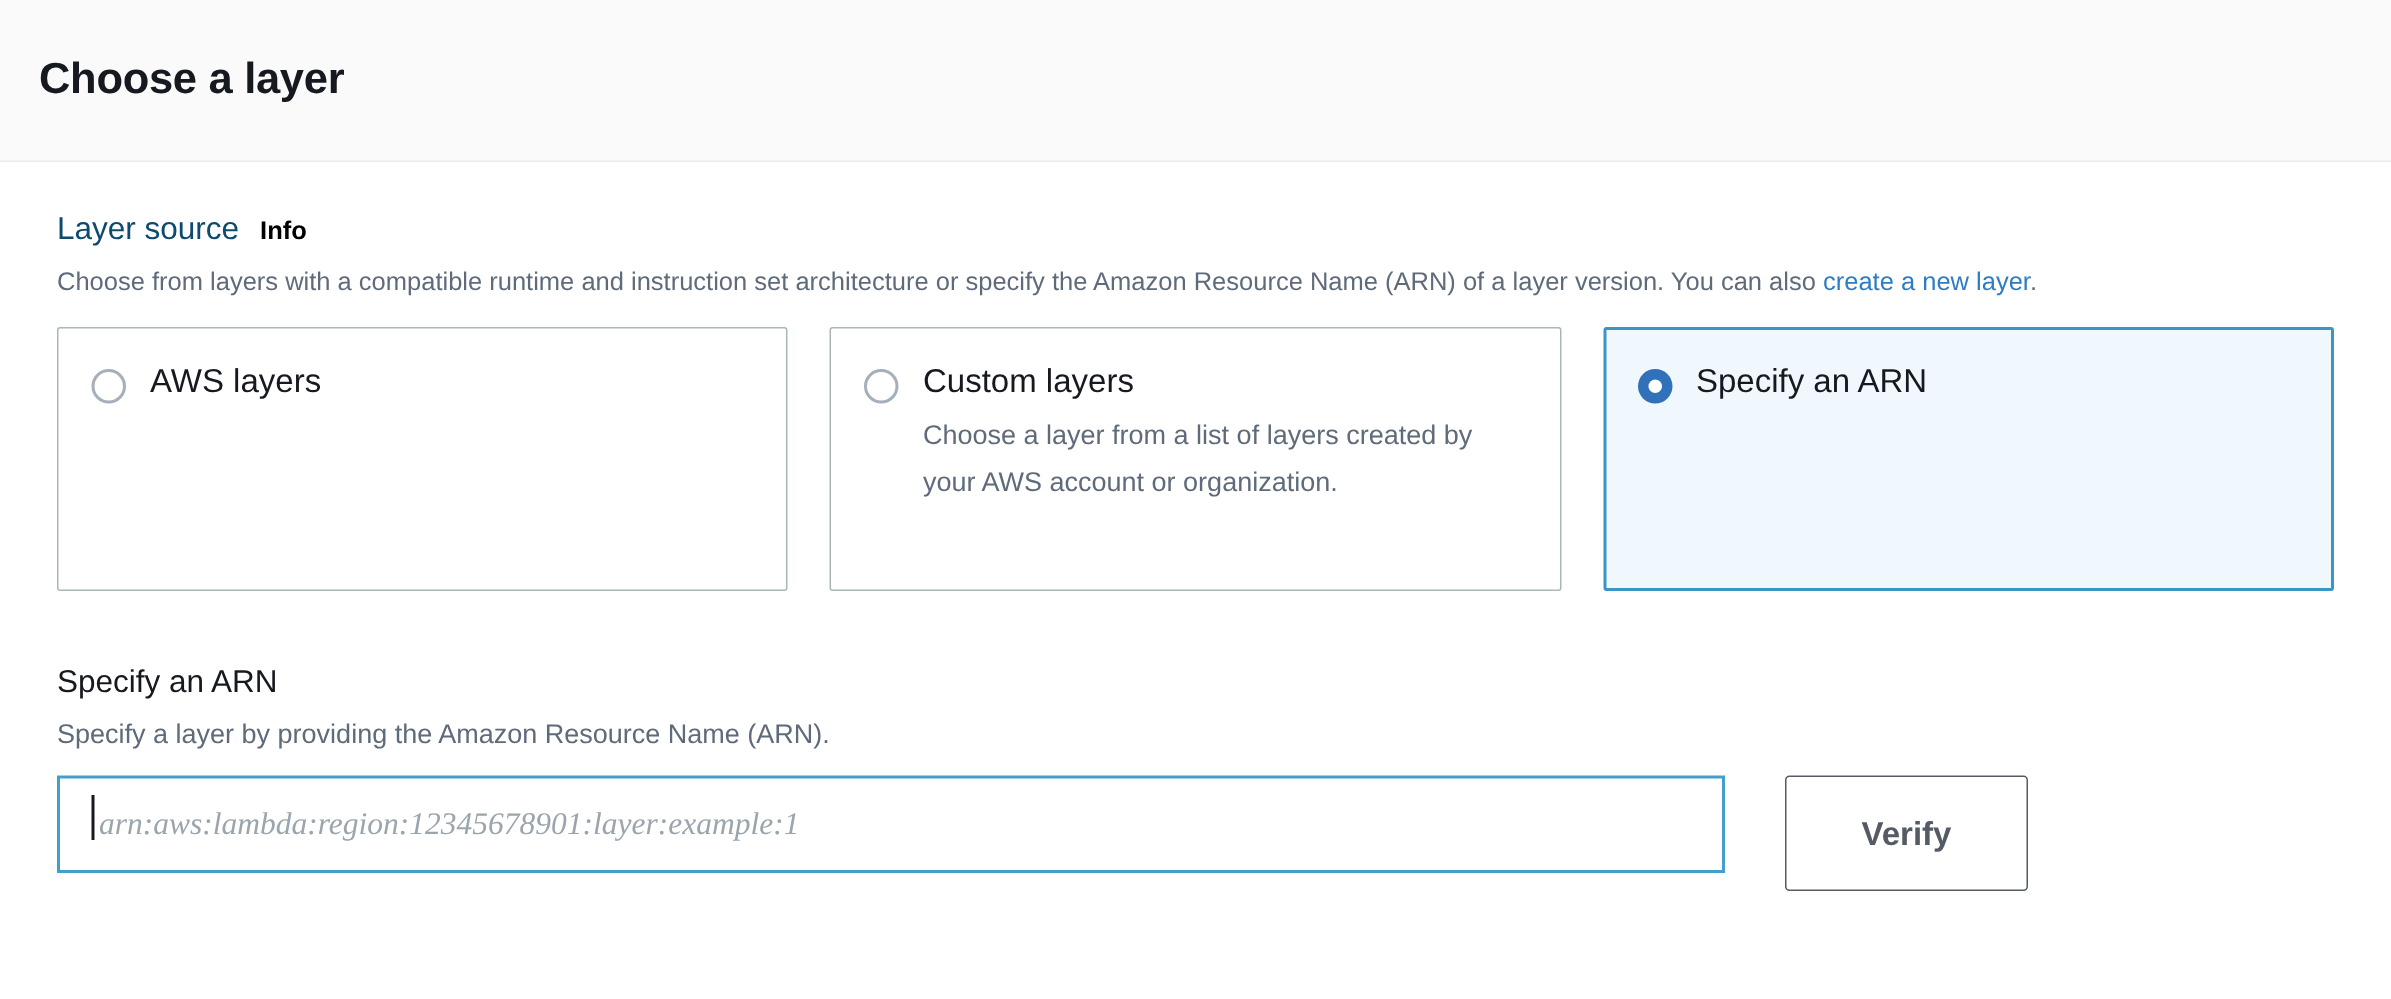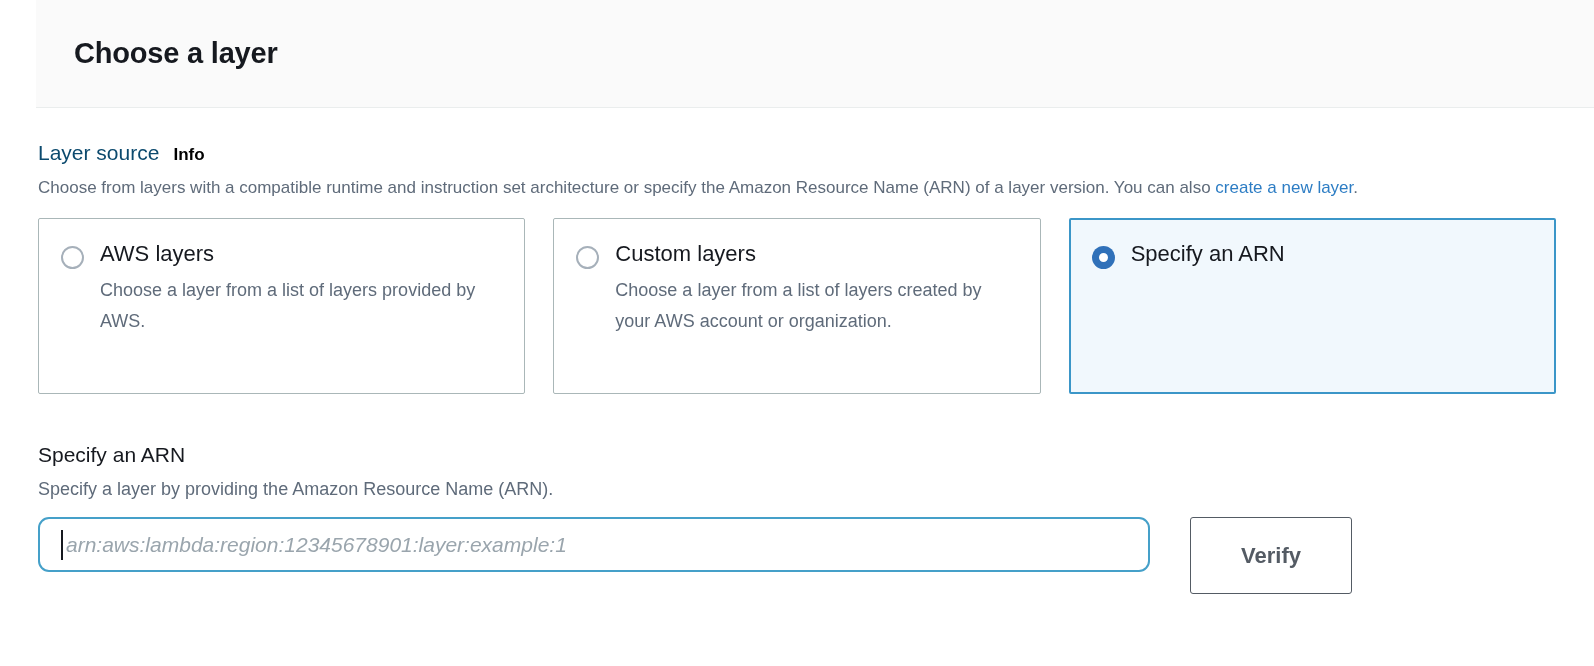--- a/index.html
+++ b/index.html
@@ -16,22 +16,21 @@
     overflow: hidden;
   }
 
   
   .modal-header {
     height: 108px;
     background: #fafafa;
     border-bottom: 1px solid #eaeded;
     display: flex;
     align-items: center;
-    padding: 0 38px;
-    margin-left: 36px;
+    padding: 0 26px;
   }
   .modal-title {
     font-size: 29px;
     font-weight: bold;
     color: #16191f;
     letter-spacing: -0.2px;
     line-height: 1.1;
   }
 
   
@@ -152,25 +151,25 @@
     display: flex;
     align-items: flex-start;
     gap: 40px;
   }
   .arn-input-wrap {
     position: relative;
     width: 1112px;
   }
   .arn-input {
     width: 100%;
-    height: 55px;
+    height: 65px;
     border: 2px solid #45a0c9;
-    border-radius: 11px;
-    background: #ffffff;
-    font-family: Liberation Sans, sans-serif;
+    border-radius: 0;
+    background: #ffffff;
+    font-family: Liberation Serif, serif;
     font-size: 21px;
     color: #16191f;
     padding: 0 14px 0 26px;
     outline: none;
   }
   .arn-input::placeholder {
     color: #9aa5ad;
     font-style: italic;
     opacity: 1;
   }
@@ -213,21 +212,20 @@
   <p class="field-description">
     <span>Choose from layers with a compatible runtime and instruction set architecture or specify the Amazon Resource Name (ARN) of a layer version. You can also </span><a class="inline-link">create a new layer</a><span>.</span>
   </p>
 
   <div class="tile-group">
 
     <div class="tile">
       <span class="radio"></span>
       <span class="tile-text">
         <span class="tile-label" style="display:block">AWS layers</span>
-        <span class="tile-desc" style="display:block">Choose a layer from a list of layers provided by AWS.</span>
       </span>
     </div>
 
     <div class="tile">
       <span class="radio"></span>
       <span class="tile-text">
         <span class="tile-label" style="display:block">Custom layers</span>
         <span class="tile-desc" style="display:block">Choose a layer from a list of layers created by your AWS account or organization.</span>
       </span>
     </div>

